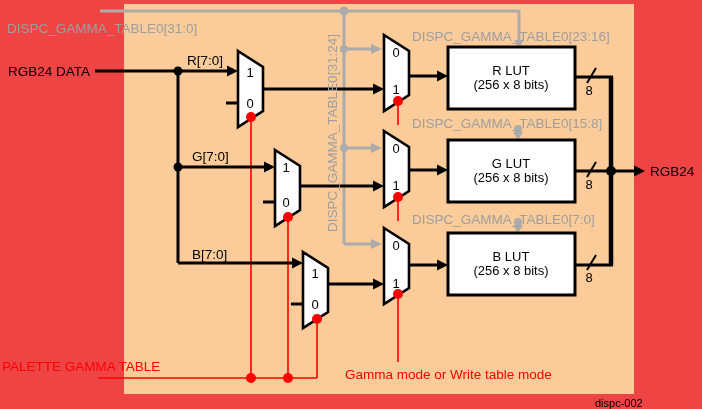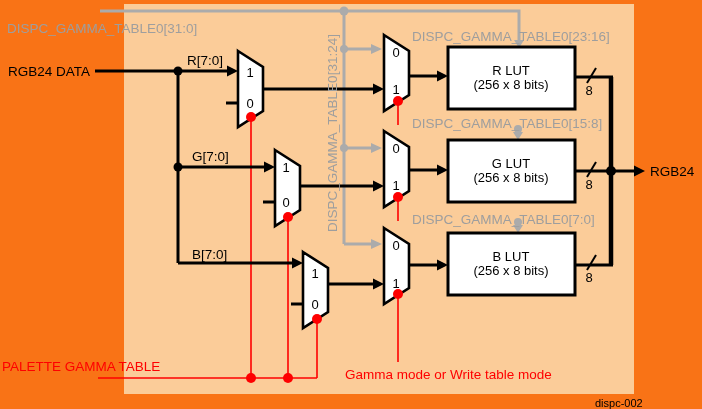--- a/index.html
+++ b/index.html
@@ -1,16 +1,16 @@
 <!DOCTYPE html>
 <html style="--bg: #FBCC99; --gray: #ABABAB; --graytext: #9E9E9E; --red: #FE0000;"><head>
 <meta charset="utf-8">
 <style>
   html,body{margin:0;padding:0;background:#ffffff;}
-  .stage{position:relative;width:702px;height:409px;background:#f97316;overflow:hidden;
+  .stage{position:relative;width:702px;height:409px;background:#ef4444;overflow:hidden;
          font-family:"Liberation Sans",sans-serif;}
   svg{display:block;}
   .bg{fill:var(--bg);}
   .wB{stroke:#000;stroke-width:3;fill:none;}
   .wB4{stroke:#000;stroke-width:4.5;fill:none;}
   .wS{stroke:#000;stroke-width:2;fill:none;}
   .wG{stroke:var(--gray);stroke-width:3;fill:none;}
   .wR{stroke:var(--red);stroke-width:1.6;fill:none;}
   .aB{fill:#000;stroke:none;}
   .aG{fill:var(--gray);stroke:none;}

